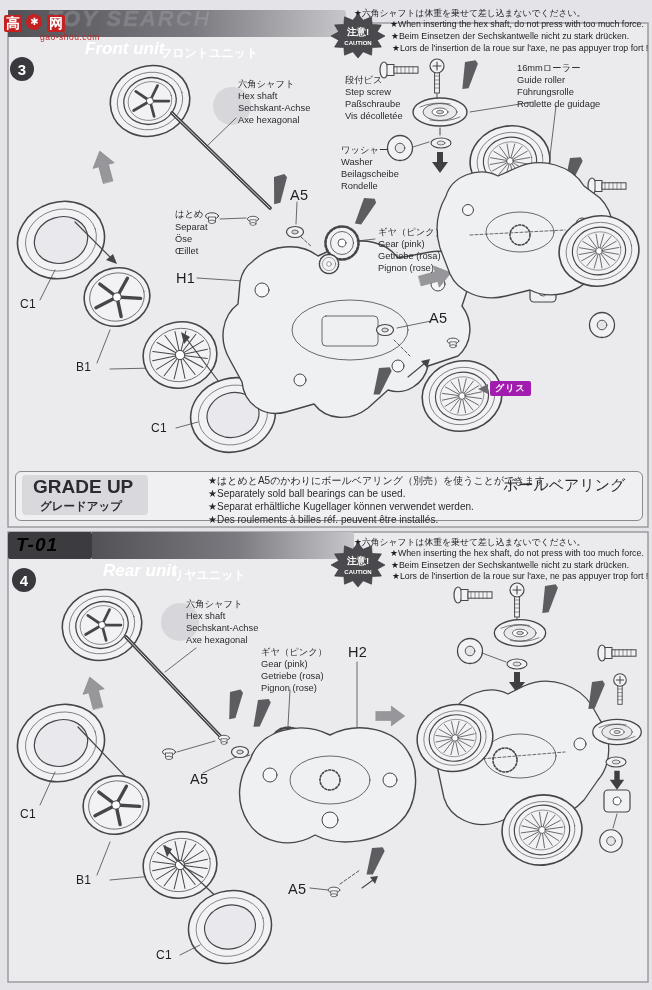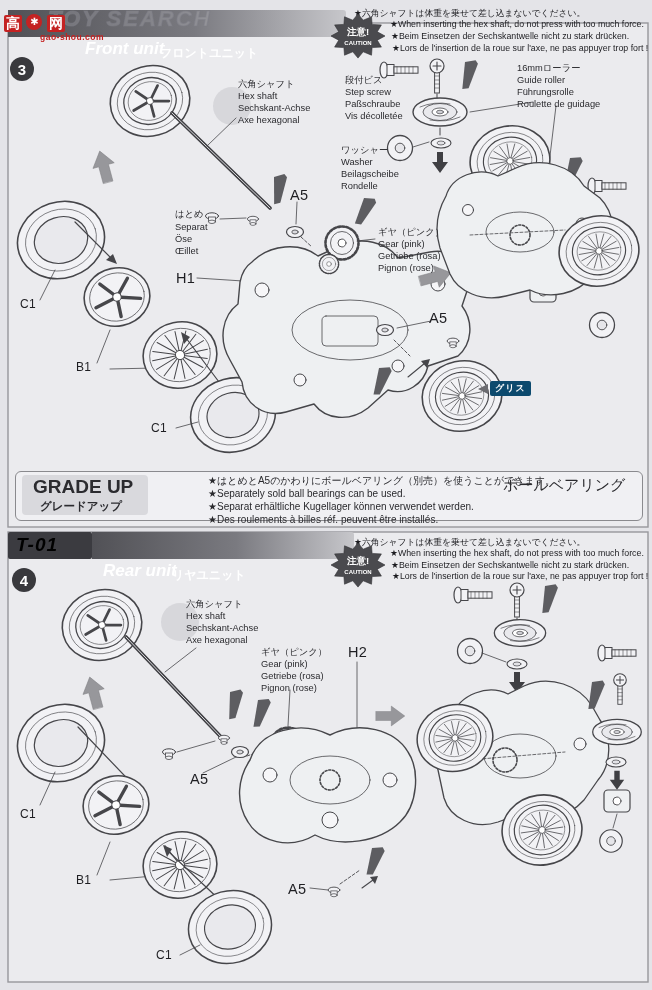--- a/index.html
+++ b/index.html
@@ -15,30 +15,30 @@
           background:linear-gradient(90deg,#515156 0%,#7a7a80 55%,#c7c7cb 100%);
           border-radius:0 3px 3px 0;}
   .hdr-en{position:absolute;z-index:4;font-size:17px;font-weight:800;font-style:italic;color:#fff;margin-top:26px;}
   .hdr-jp{position:absolute;z-index:4;font-size:12px;color:#fff;font-weight:600;margin-top:28px;}
   .t01box{position:absolute;z-index:3;width:84px;height:27px;background:#3b3b40;border-radius:2px;}
   .t01txt{position:absolute;z-index:4;font-size:19px;font-weight:800;font-style:italic;color:#000000;letter-spacing:1px;}
   .step{position:absolute;z-index:3;width:24px;height:24px;border-radius:50%;background:#39393d;color:#fff;
         font-size:15px;font-weight:700;display:flex;align-items:center;justify-content:center;}
   .gradebox{position:absolute;z-index:2;background:#f0f0f3;border:1.3px solid #8a8a8e;border-radius:6px;}
   .gradepanel{position:absolute;z-index:2;background:#d9d9dd;border-radius:4px;}
-  .grease-badge{position:absolute;z-index:3;background:#0c4a6e;color:#fff;font-size:9px;font-weight:700;
+  .grease-badge{position:absolute;z-index:3;background:#a21caf;color:#fff;font-size:9px;font-weight:700;
         padding:1px 5px;border-radius:2px;letter-spacing:1px;}
   .tube{position:absolute;z-index:3;width:0;height:0;border-top:5px solid transparent;border-bottom:5px solid transparent;
         border-right:10px solid #6b6b70;}
   .wm{position:absolute;z-index:6;}
   .wbox{display:inline-block;background:#c42222;color:#fff;font-weight:700;font-size:14px;
         padding:0 2px;border-radius:2px;line-height:17px;}
   .wemb{display:inline-block;width:16px;height:16px;border-radius:50%;background:#c42222;color:#fff;
         font-size:10px;text-align:center;line-height:16px;vertical-align:top;}
-  .wurl{color:#c42222;font-weight:700;font-size:8.5px;letter-spacing:.5px;padding-left:36px;}
+  .wurl{color:#c42222;font-weight:400;font-size:8.5px;letter-spacing:.5px;padding-left:36px;}
   .ol{color:rgba(235,235,240,.18);-webkit-text-stroke:1.2px rgba(125,125,135,.55);
       font-weight:800;font-style:italic;font-size:22px;letter-spacing:2px;white-space:nowrap;}
   .badge-svg{position:absolute;z-index:4;}
 </style>
 </head>
 <body>
 
 <div id="page">
 
 <svg class="art" width="652" height="990" viewBox="0 0 652 990">

